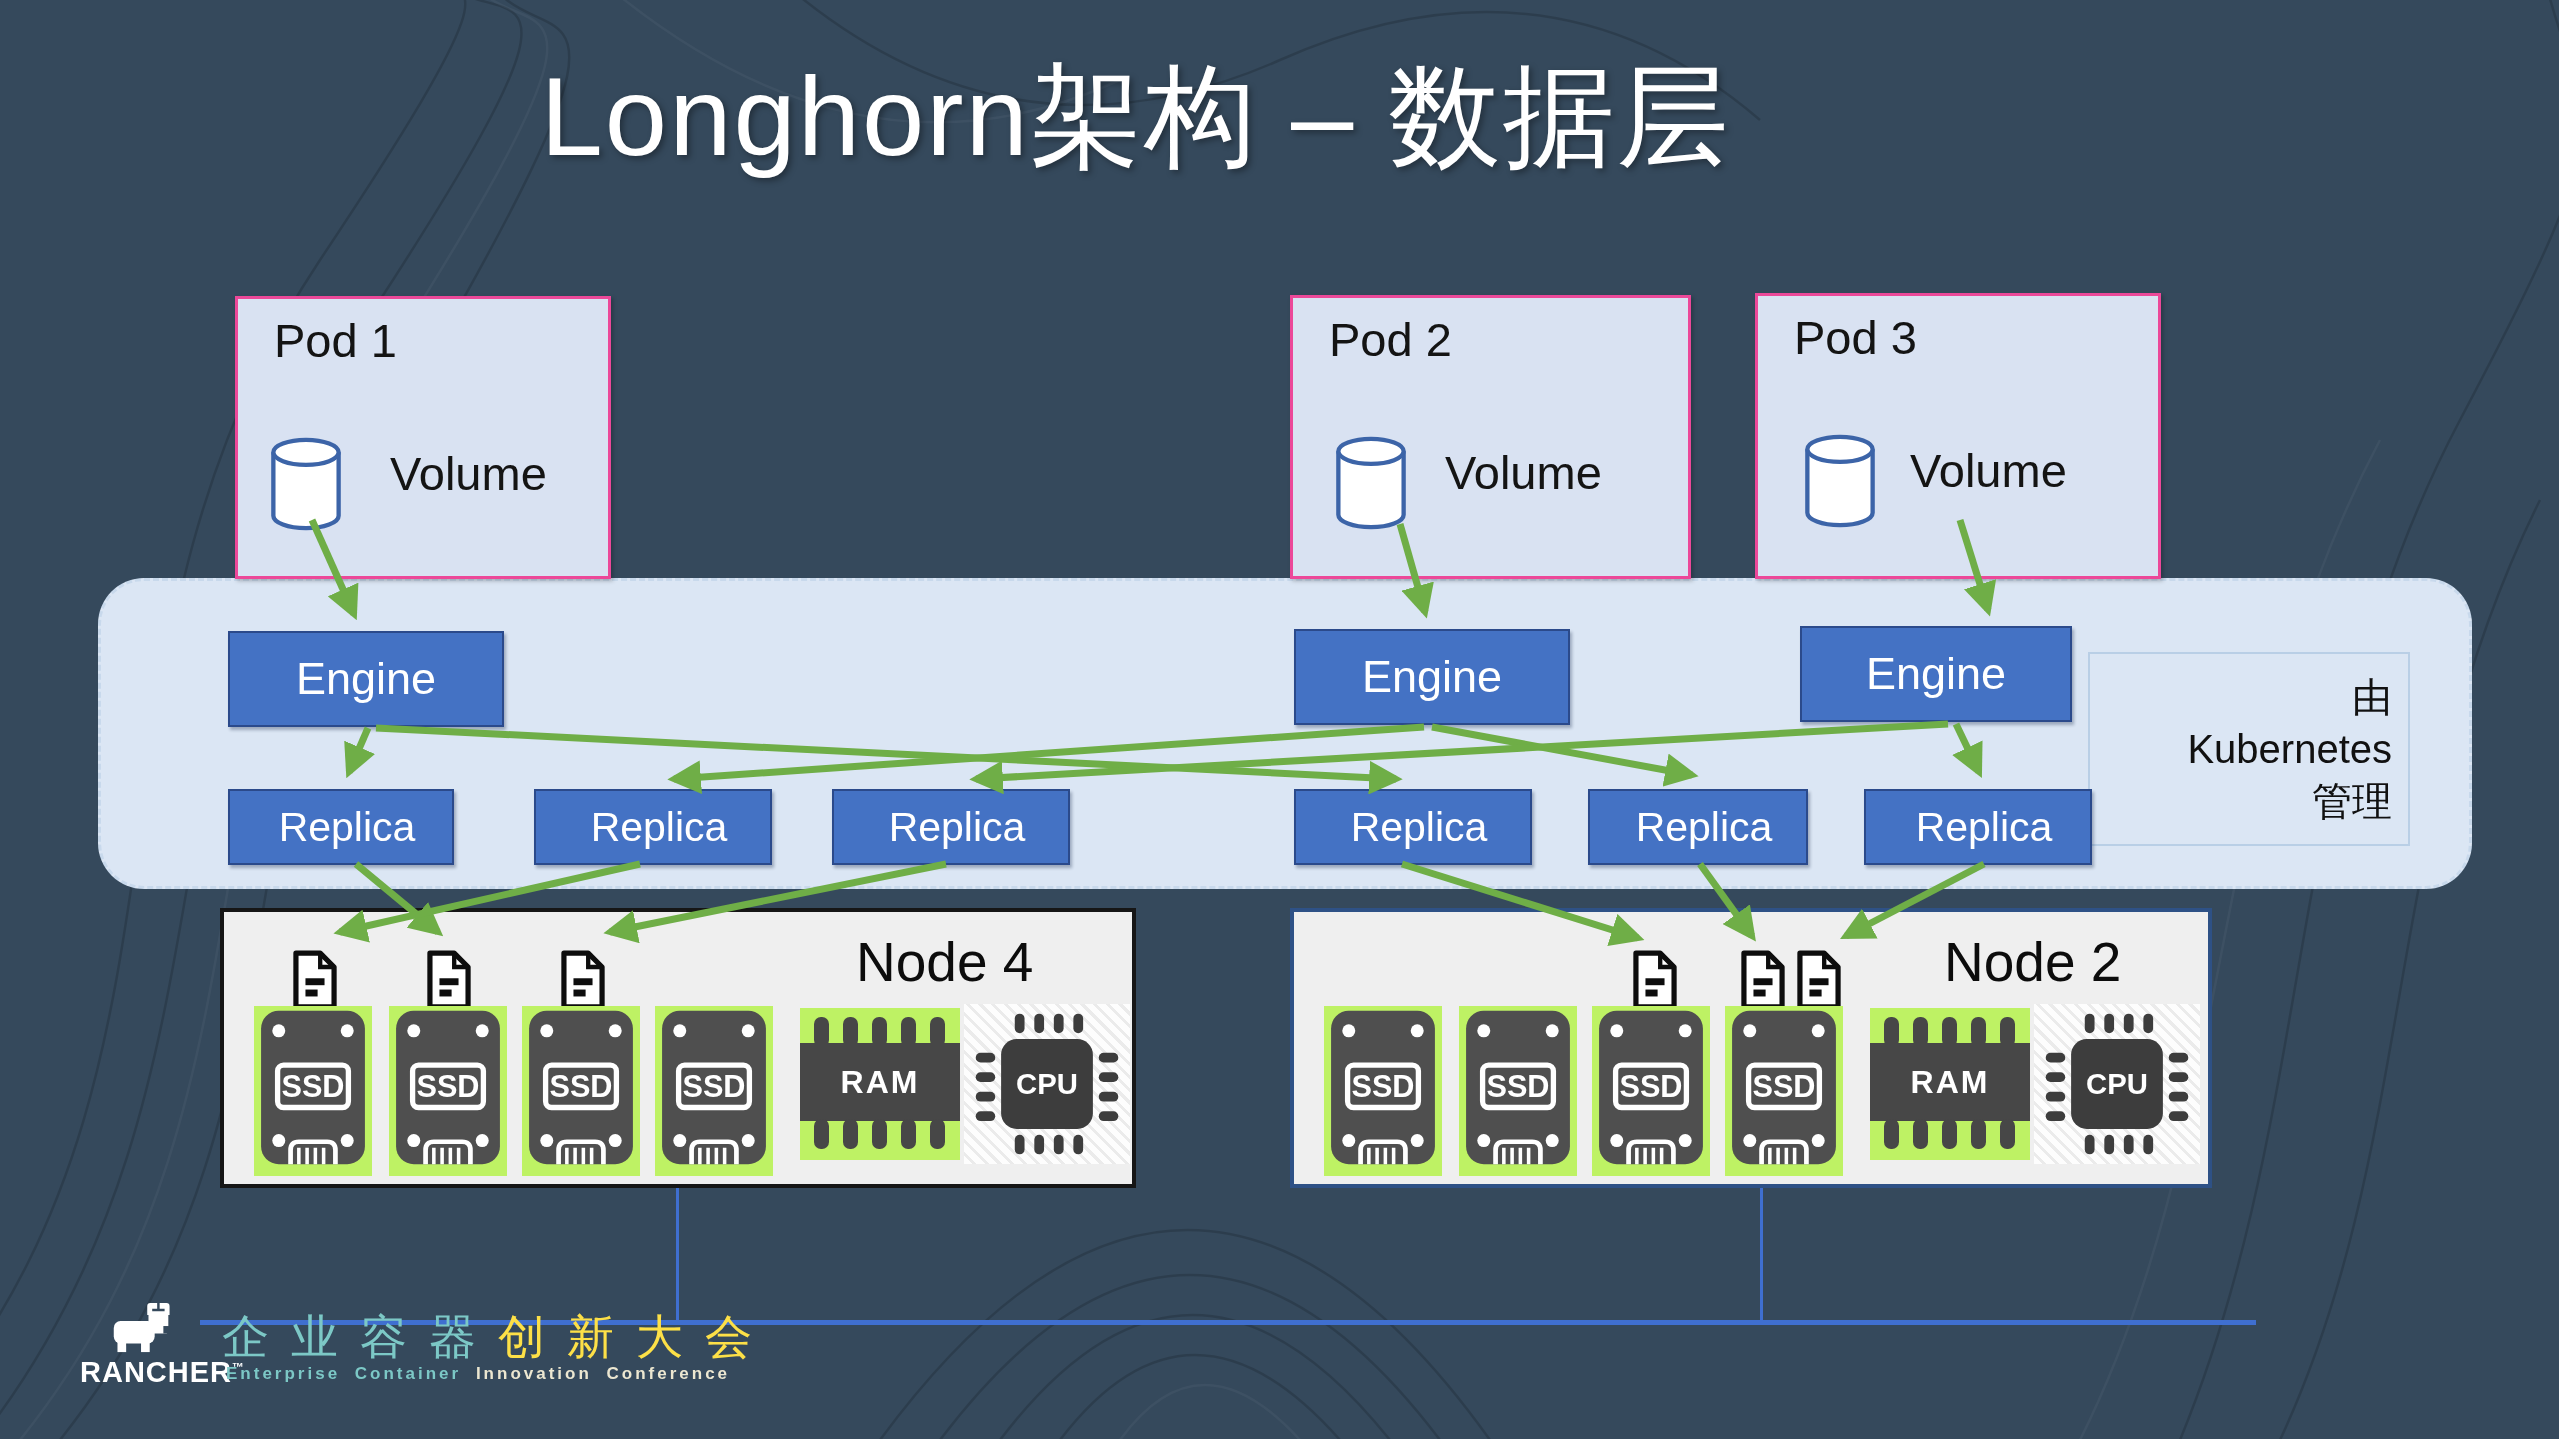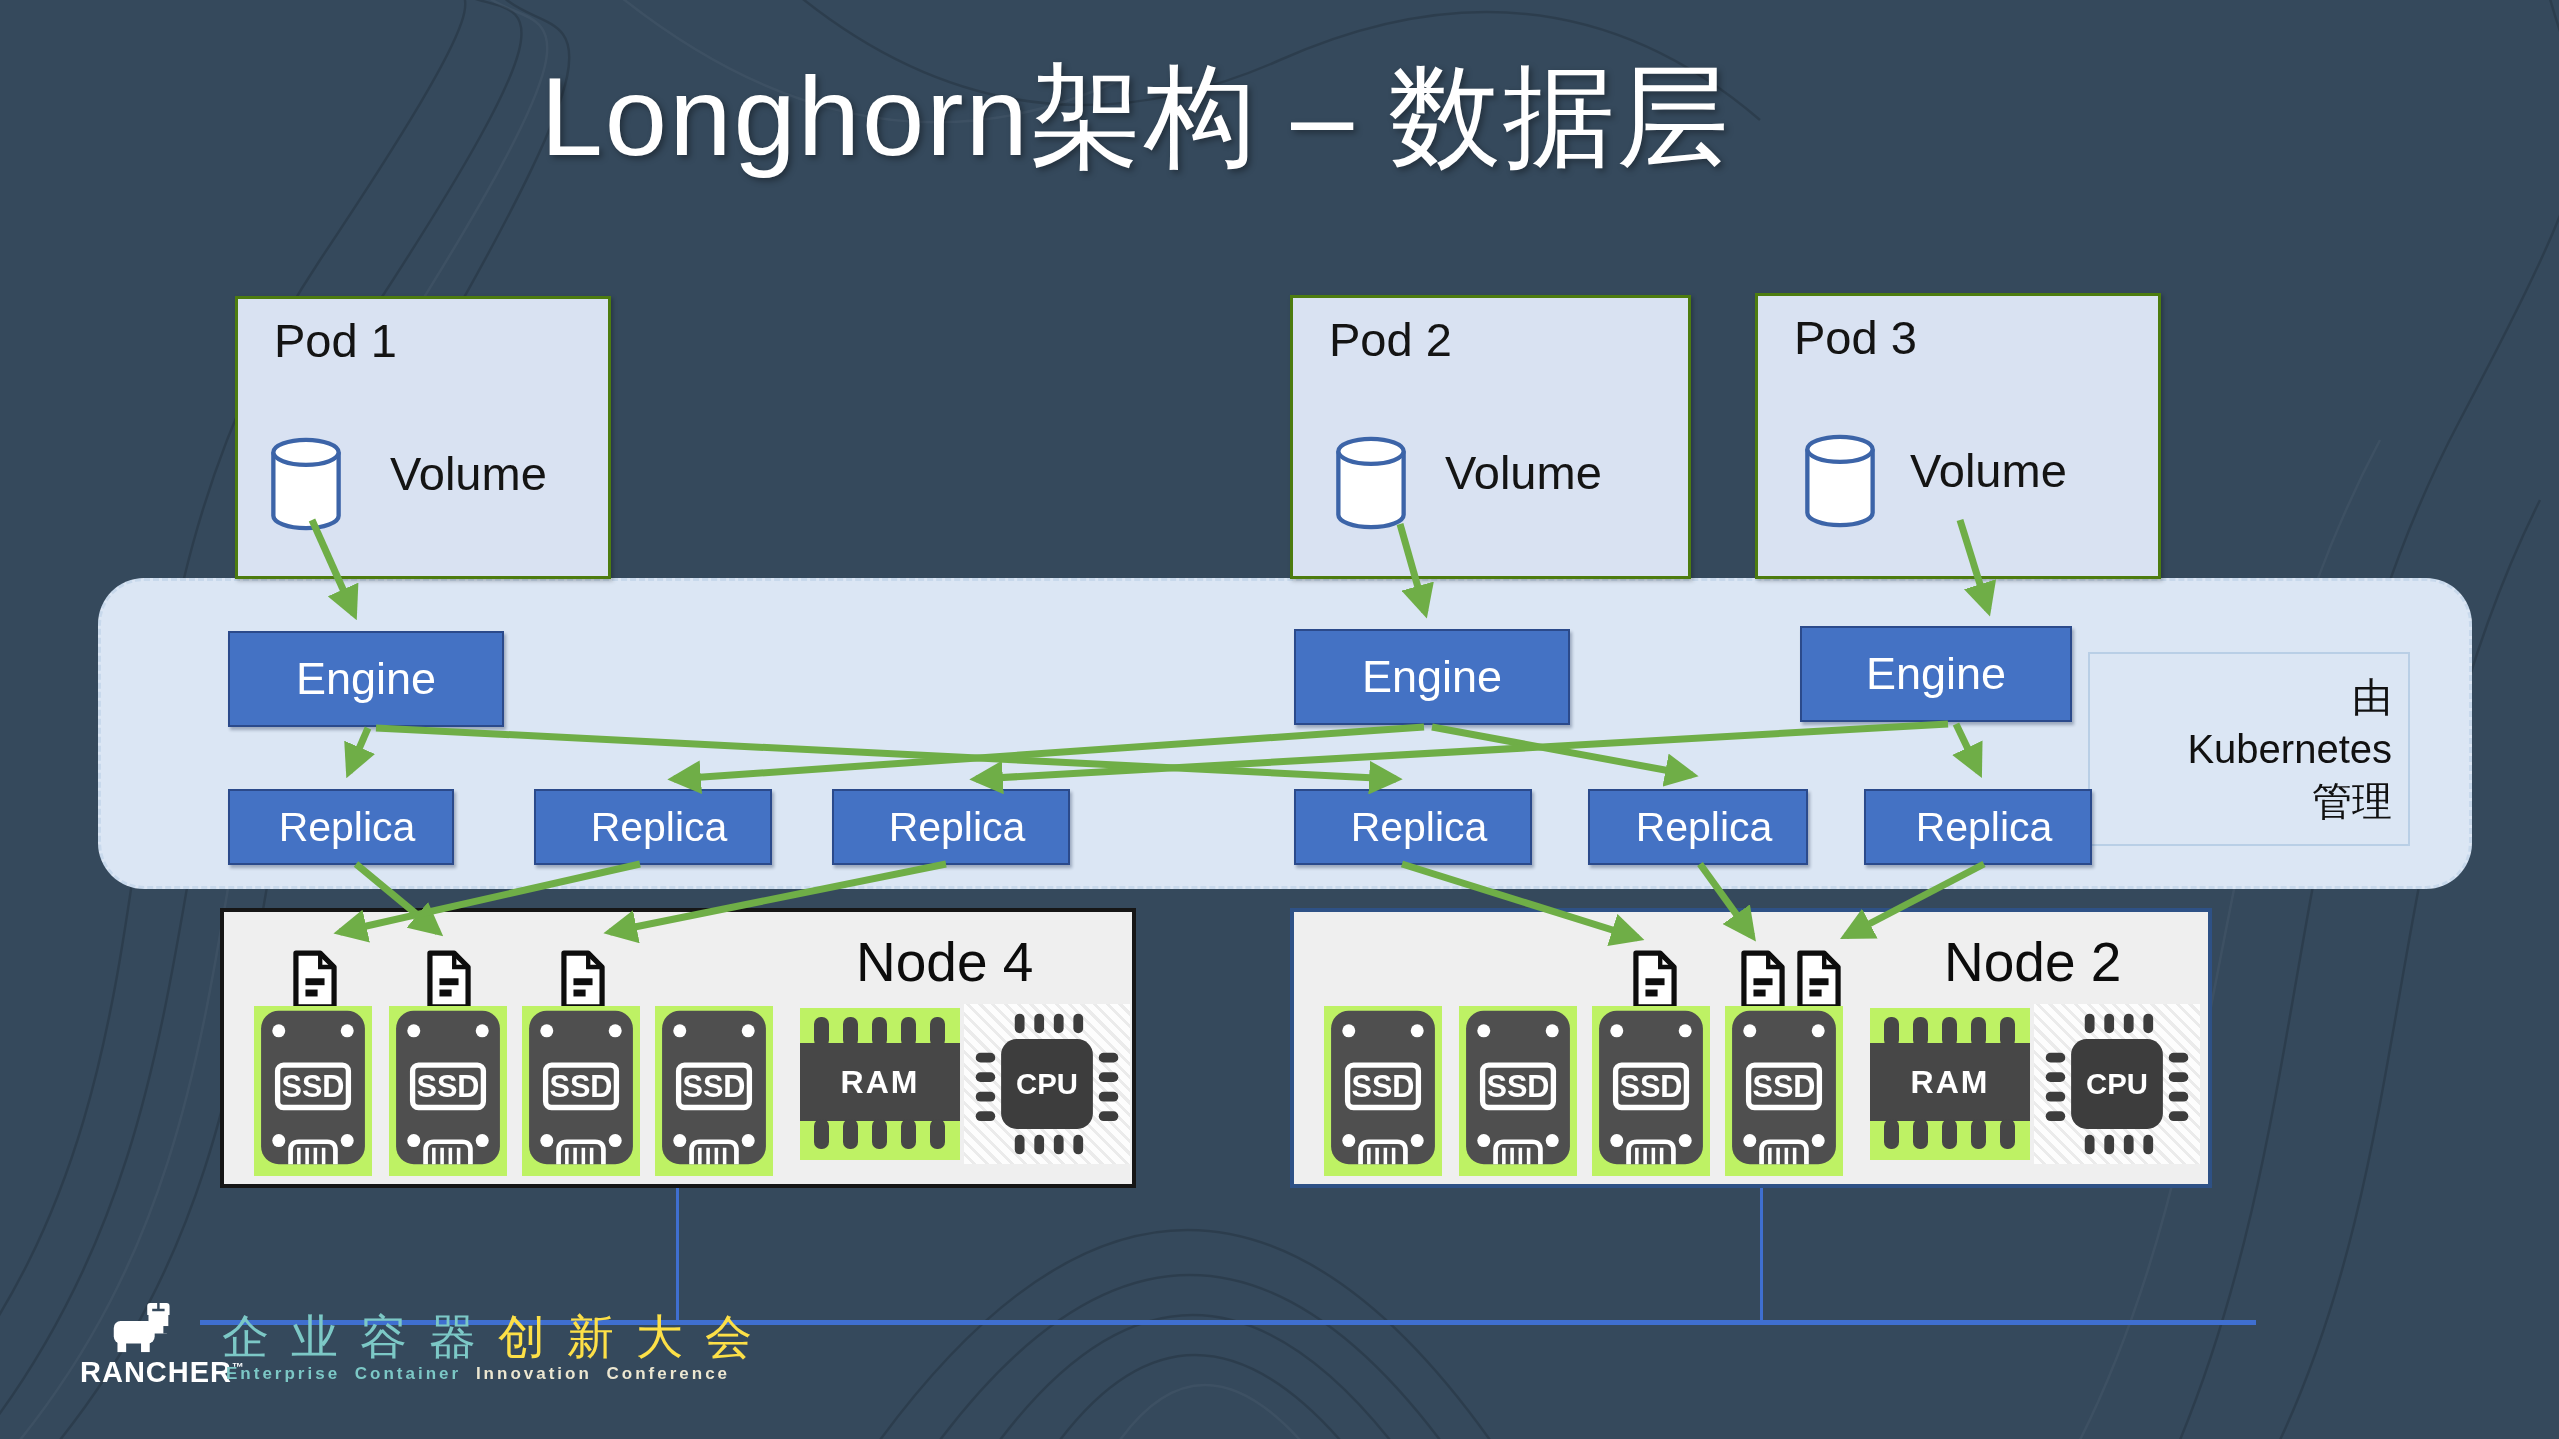--- a/index.html
+++ b/index.html
@@ -9,21 +9,21 @@
     font-family:"Liberation Sans", sans-serif;
   }
   .contours{position:absolute;left:0;top:0;width:2559px;height:1439px;}
   .title{
     position:absolute; left:0; top:42px; width:2271px;
     text-align:center; color:#ffffff; font-size:112px; font-weight:300;
     letter-spacing:2px; text-shadow:3px 3px 6px rgba(0,0,0,.35);
   }
   
   .pod{
-    position:absolute; background:#d9e2f2; border:3px solid #4d7c0f;
+    position:absolute; background:#d9e2f2; border:3px solid #ec4899;
     box-shadow:2px 2px 4px rgba(0,0,0,.25);
   }
   .pod-label{position:absolute; left:36px; top:14px; font-size:47px; color:#141414;}
   .vol-icon{position:absolute; left:26px; top:138px; width:84px; height:96px;}
   .vol-label{position:absolute; left:152px; top:147px; font-size:47px; color:#141414;}
   
   .band{
     position:absolute; left:98px; top:578px; width:2374px; height:311px;
     background:#dbe6f4; border:3px dashed #c8d9ec; border-radius:46px;
     box-sizing:border-box;

